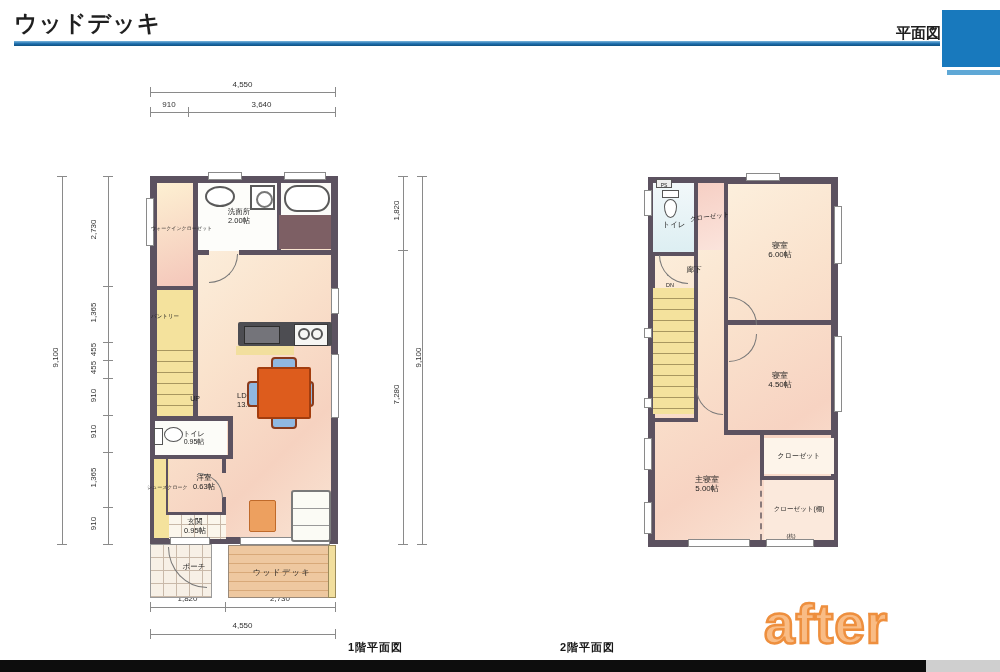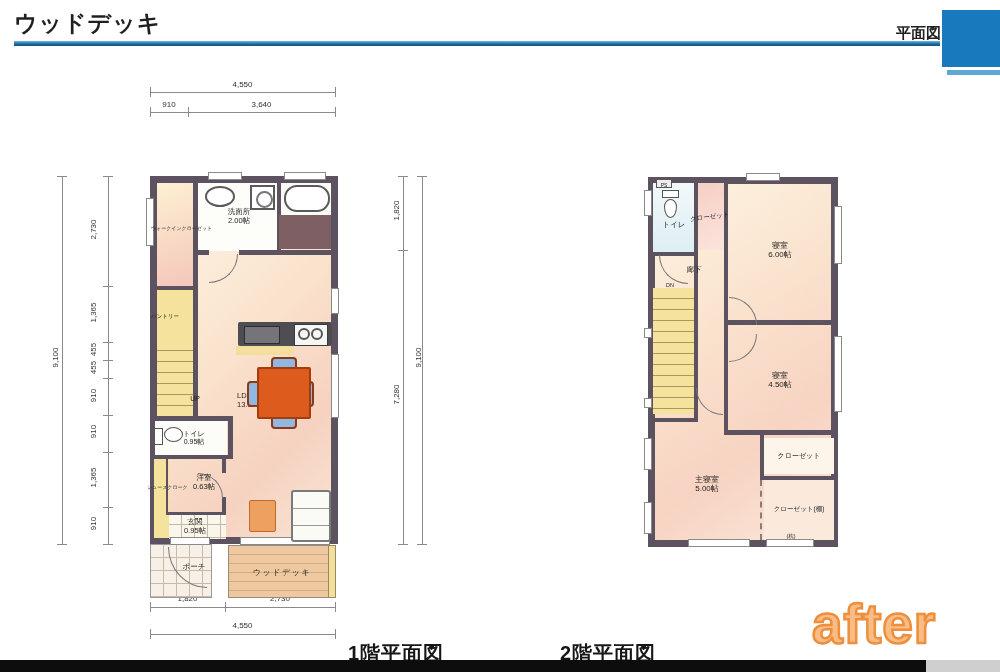--- a/index.html
+++ b/index.html
@@ -25,21 +25,21 @@
   .base{position:absolute;box-sizing:border-box;border:7px solid var(--wall,#5c5260);z-index:1;
         background:linear-gradient(135deg,#fdf6e6 0%,#fae3cd 45%,#f6d2c0 75%,#f9e4d4 100%);}
   .stairs{background:var(--stairs_yellow,#f4e29d);
         background-image:repeating-linear-gradient(to bottom,transparent 0 10px,#a8975f 10px 11px);}
   .tile{background:#f7f0e6;
         background-image:repeating-linear-gradient(to right,transparent 0 12px,#c9b9a9 12px 13px),
                          repeating-linear-gradient(to bottom,transparent 0 12px,#c9b9a9 12px 13px);}
   .deck{background:var(--deck_wood,#eec8a0);
         background-image:repeating-linear-gradient(to bottom,transparent 0 8px,#d8a979 8px 9px);
         border:1px solid #9a8a7a;box-sizing:border-box;}
-  .cap{position:absolute;font-size:20px;font-weight:bold;color:#161616;letter-spacing:1px;}
+  .cap{position:absolute;font-size:11px;font-weight:bold;color:#161616;letter-spacing:1px;}
 </style>
 </head>
 <body>
 
 <div class="page">
 
   <div class="abs" style="left:14px;top:8px;font-size:23px;font-weight:bold;letter-spacing:1px;">ウッドデッキ</div>
   <div class="abs" style="left:14px;top:41px;width:926px;height:5px;z-index:1;
        background:linear-gradient(to bottom,#7cb6dc 0%,#1a6dad 55%,#12517f 100%);"></div>
   <div class="abs" style="left:896px;top:24px;font-size:15px;font-weight:bold;">平面図</div>
@@ -253,18 +253,18 @@
   <div class="lbl s8" style="left:654px;top:472px;width:106px;font-size:10px;z-index:7;">
     <div>主寝室</div>
     <div>5.00帖</div>
   </div>
   <div class="lbl s65" style="left:760px;top:503px;width:78px;font-size:10px;z-index:7;">クローゼット(棚)</div>
   <div class="lbl s6 s55" style="left:776px;top:530px;width:30px;font-size:10px;z-index:7;">(枕)</div>
 
   <div class="cap" style="left:348px;top:640px;">1階平面図</div>
   <div class="cap" style="left:560px;top:640px;">2階平面図</div>
 
-  <div class="abs" style="left:812px;top:592px;font-size:55px;font-weight:800;letter-spacing:1px;
+  <div class="abs" style="left:764px;top:592px;font-size:55px;font-weight:800;letter-spacing:1px;
        color:var(--watermark_fill);-webkit-text-stroke:2.5px var(--watermark_stroke);z-index:9;">after</div>
   <div class="abs" style="left:0;top:660px;width:926px;height:12px;background:var(--footer_black);z-index:8;"></div>
   <div class="abs" style="left:926px;top:660px;width:74px;height:12px;background:#cfcfcf;z-index:8;"></div>
 
 </div>
 
 </body></html>

